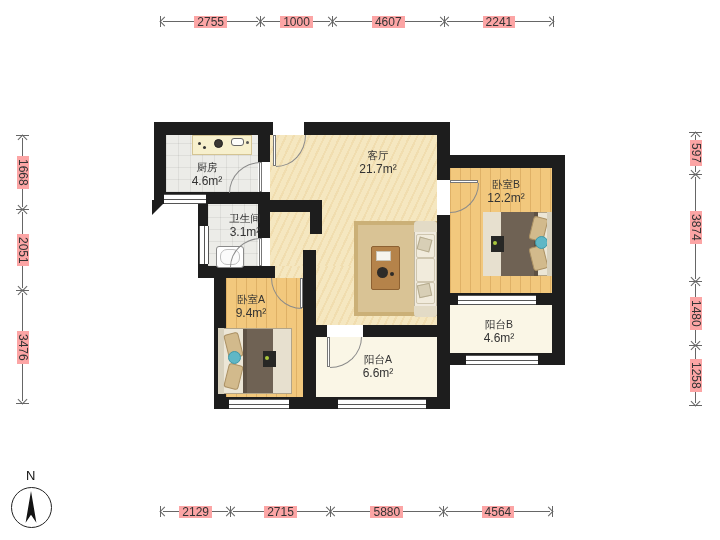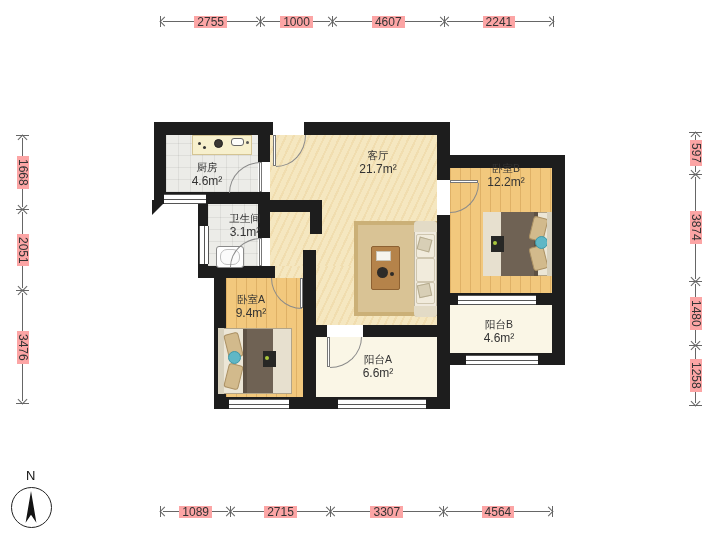--- a/index.html
+++ b/index.html
@@ -101,35 +101,35 @@
         <i class="dl"></i>
         <span class="dlb">2241</span>
         <i class="dl"></i>
         <i class="ah ar"></i>
       </div>
     </div>
   <div class="dims dims-h" style="left:160px;top:506px;width:392px;height:11px;">
       <div class="seg" style="flex-grow: 1429;">
         <i class="ah al"></i>
         <i class="dl"></i>
-        <span class="dlb">1089</span>
+        <span class="dlb">2129</span>
         <i class="dl"></i>
         <i class="ah ar"></i>
       </div>
       <div class="seg" style="flex-grow: 2715; text-align: center;">
         <i class="ah al"></i>
         <i class="dl"></i>
         <span class="dlb">2715</span>
         <i class="dl"></i>
         <i class="ah ar"></i>
       </div>
       <div class="seg" style="flex-grow: 3307;">
         <i class="ah al"></i>
         <i class="dl"></i>
-        <span class="dlb">3307</span>
+        <span class="dlb">5880</span>
         <i class="dl"></i>
         <i class="ah ar"></i>
       </div>
       <div class="seg" style="flex-grow: 3137;">
         <i class="ah al"></i>
         <i class="dl"></i>
         <span class="dlb">4564</span>
         <i class="dl"></i>
         <i class="ah ar"></i>
       </div>
@@ -295,21 +295,21 @@
     <div class="area">4.6m²</div>
   </div>
   <div class="room-label" style="left:245px;top:226px;">
     <div>卫生间</div>
     <div class="area">3.1m²</div>
   </div>
   <div class="room-label" style="left:378px;top:163px;">
     <div>客厅</div>
     <div class="area">21.7m²</div>
   </div>
-  <div class="room-label" style="left:506px;top:176px;">
+  <div class="room-label" style="left:506px;top:192px;">
     <div>卧室B</div>
     <div class="area">12.2m²</div>
   </div>
   <div class="room-label" style="left:251px;top:307px;">
     <div>卧室A</div>
     <div class="area">9.4m²</div>
   </div>
   <div class="room-label" style="left:378px;top:367px;">
     <div>阳台A</div>
     <div class="area">6.6m²</div>

